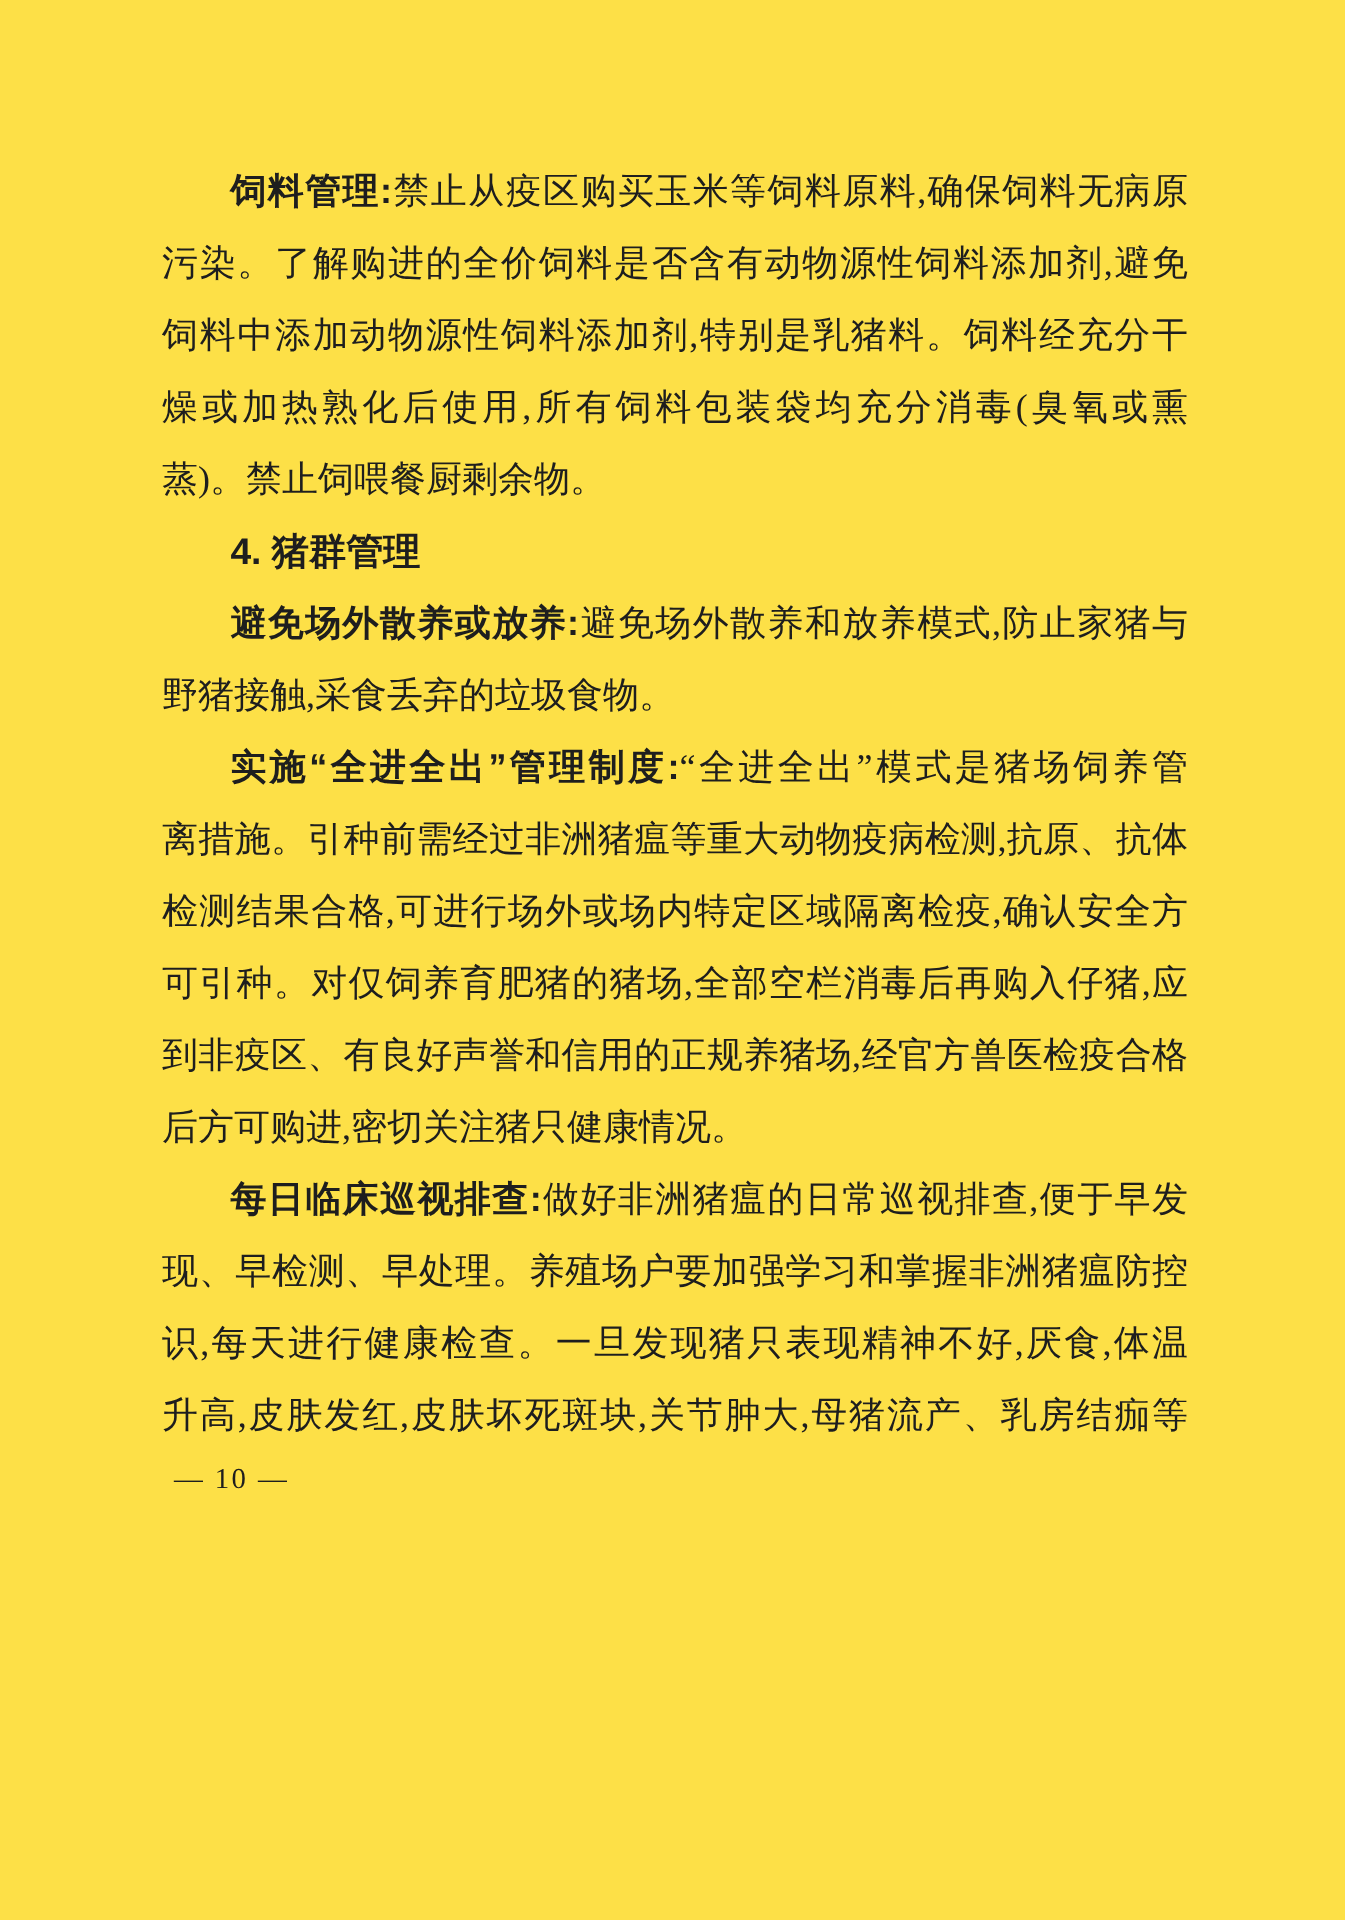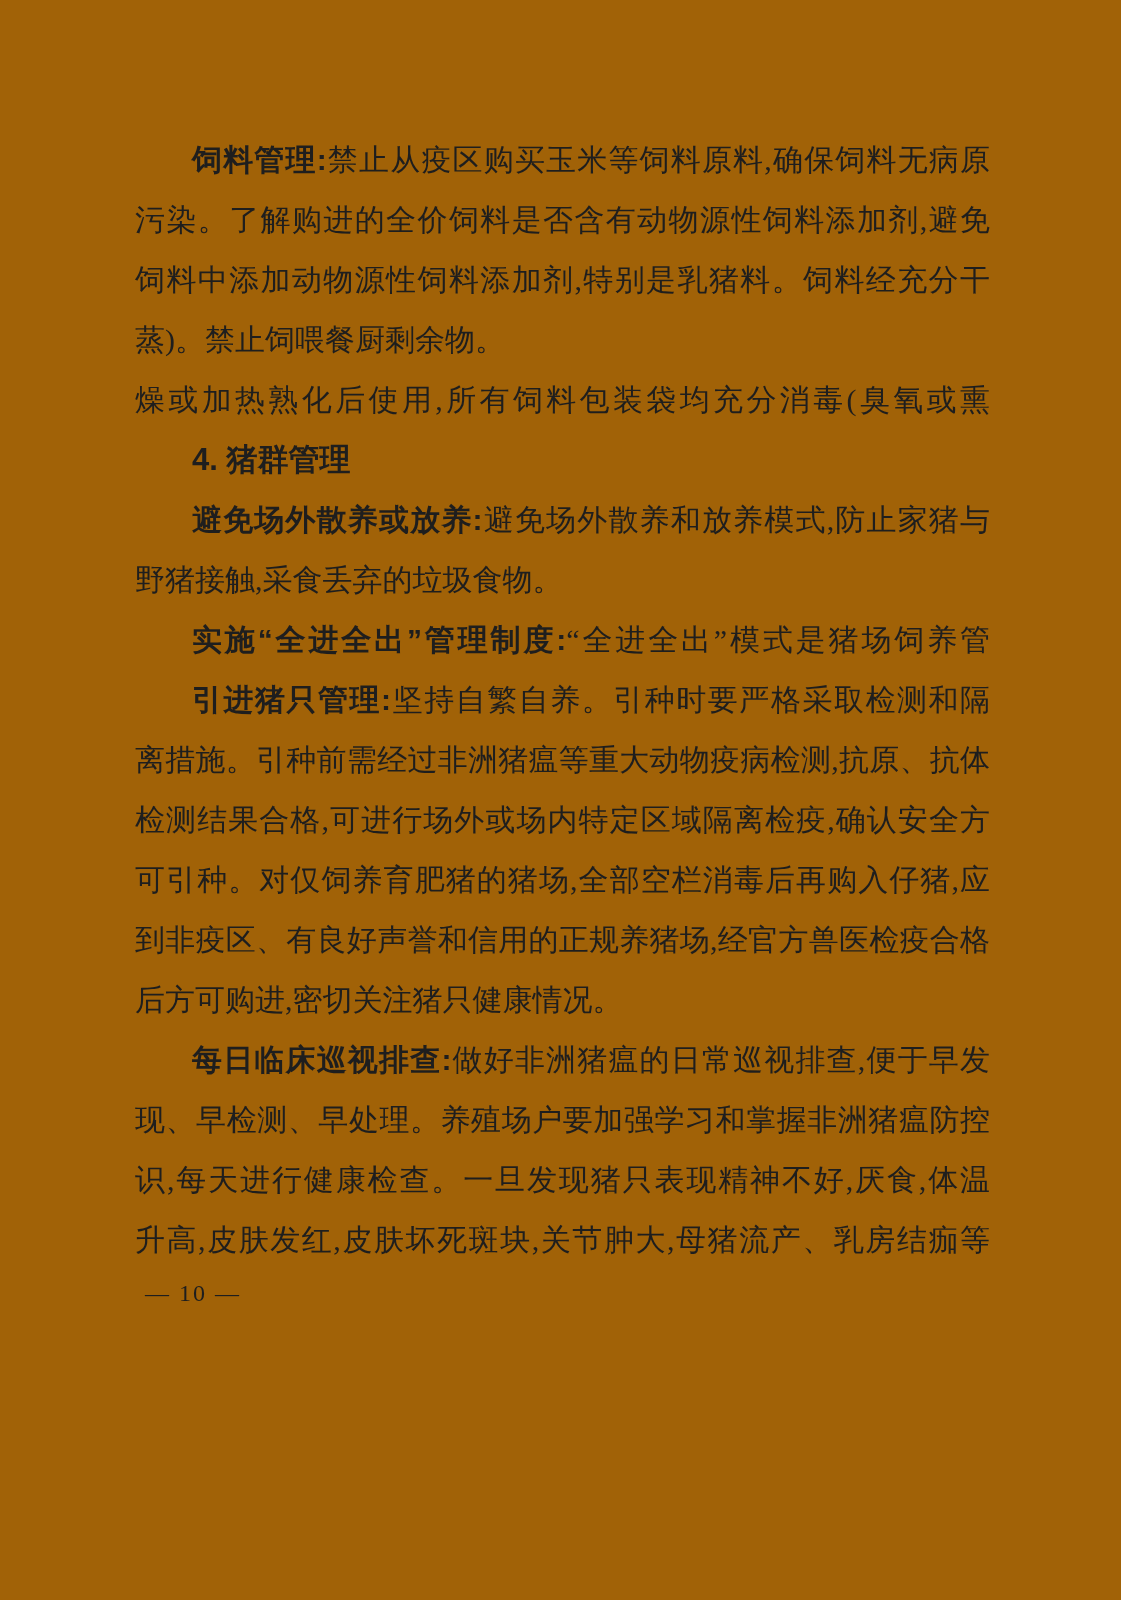--- a/index.html
+++ b/index.html
@@ -10,21 +10,21 @@
     width: 1121px;
     height: 1600px;
     background: #fbfaf8;
     overflow: hidden;
   }
   .page {
     position: relative;
     width: 1121px;
     height: 1600px;
     box-sizing: border-box;
-    background: #a16207;
+    background: #fde047;
     padding: 130px 131px 0 135px;
     font-family: "Liberation Serif", "DejaVu Serif", serif;
     color: #1e1e1e;
   }
   .doc-body {
     width: 855px;
   }
   .line {
     height: 60px;
     line-height: 60px;
@@ -59,27 +59,26 @@
   }
 </style>
 </head>
 <body>
 
 <div class="page">
   <main class="doc-body" id="doc-body">
       <div class="line just ind"><span class="b">饲料管理:</span><span class="r">禁止从疫区购买玉米等饲料原料,确保饲料无病原</span></div>
       <div class="line just"><span class="r">污染。了解购进的全价饲料是否含有动物源性饲料添加剂,避免</span></div>
       <div class="line just"><span class="r">饲料中添加动物源性饲料添加剂,特别是乳猪料。饲料经充分干</span></div>
+      <div class="line just"><span class="r">燥或加热熟化后使用,所有饲料包装袋均充分消毒(臭氧或熏</span></div>
       <div class="line"><span class="r">蒸)。禁止饲喂餐厨剩余物。</span></div>
-      <div class="line just"><span class="r">燥或加热熟化后使用,所有饲料包装袋均充分消毒(臭氧或熏</span></div>
       <div class="line ind head"><span class="b">4. 猪群管理</span></div>
       <div class="line just ind"><span class="b">避免场外散养或放养:</span><span class="r">避免场外散养和放养模式,防止家猪与</span></div>
       <div class="line"><span class="r">野猪接触,采食丢弃的垃圾食物。</span></div>
       <div class="line just ind"><span class="b">实施“全进全出”管理制度:</span><span class="r">“全进全出”模式是猪场饲养管</span></div>
-      <div class="line just ind"><span class="b">引进猪只管理:</span><span class="r">坚持自繁自养。引种时要严格采取检测和隔</span></div>
       <div class="line just"><span class="r">离措施。引种前需经过非洲猪瘟等重大动物疫病检测,抗原、抗体</span></div>
       <div class="line just"><span class="r">检测结果合格,可进行场外或场内特定区域隔离检疫,确认安全方</span></div>
       <div class="line just"><span class="r">可引种。对仅饲养育肥猪的猪场,全部空栏消毒后再购入仔猪,应</span></div>
       <div class="line just"><span class="r">到非疫区、有良好声誉和信用的正规养猪场,经官方兽医检疫合格</span></div>
       <div class="line"><span class="r">后方可购进,密切关注猪只健康情况。</span></div>
       <div class="line just ind"><span class="b">每日临床巡视排查:</span><span class="r">做好非洲猪瘟的日常巡视排查,便于早发</span></div>
       <div class="line just"><span class="r">现、早检测、早处理。养殖场户要加强学习和掌握非洲猪瘟防控知</span></div>
       <div class="line just"><span class="r">识,每天进行健康检查。一旦发现猪只表现精神不好,厌食,体温</span></div>
       <div class="line just"><span class="r">升高,皮肤发红,皮肤坏死斑块,关节肿大,母猪流产、乳房结痂等</span></div>
     </main>

